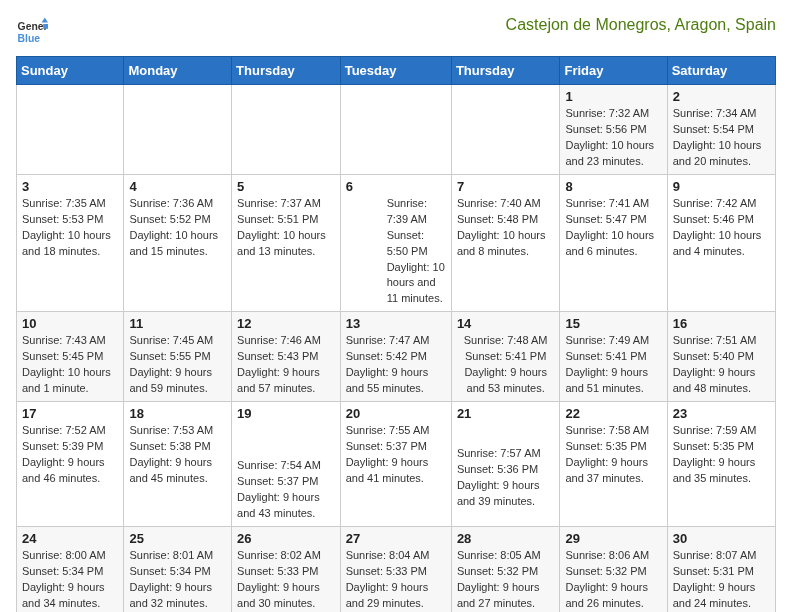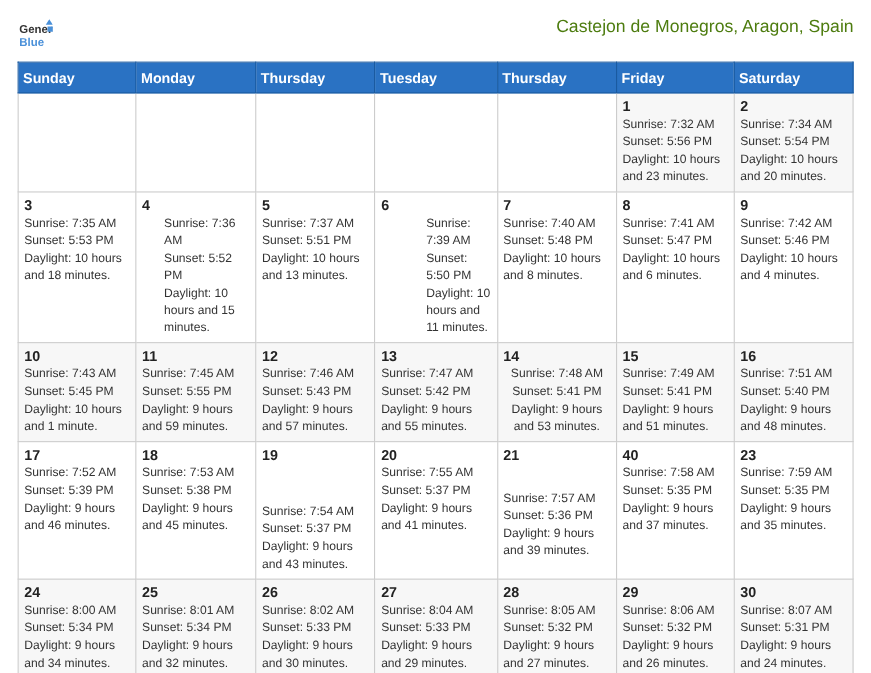--- a/index.html
+++ b/index.html
@@ -134,21 +134,21 @@
       </tr>
       <tr>
         <td>
           <span class="day-number">3</span>
           <div class="day-info" style="white-space: pre-line;">Sunrise: 7:35 AM
 Sunset: 5:53 PM
 Daylight: 10 hours and 18 minutes.</div>
         </td>
         <td>
           <span class="day-number">4</span>
-          <div class="day-info" style="white-space: pre-line; margin-left: 20px;">Sunrise: 7:36 AM
+          <div class="day-info" style="white-space: pre-line;">Sunrise: 7:36 AM
 Sunset: 5:52 PM
 Daylight: 10 hours and 15 minutes.</div>
         </td>
         <td>
           <span class="day-number">5</span>
           <div class="day-info" style="white-space: pre-line;">Sunrise: 7:37 AM
 Sunset: 5:51 PM
 Daylight: 10 hours and 13 minutes.</div>
         </td>
         <td>
@@ -245,21 +245,21 @@
 Sunset: 5:37 PM
 Daylight: 9 hours and 41 minutes.</div>
         </td>
         <td>
           <span class="day-number">21</span>
           <div class="day-info" style="white-space: pre-line; margin-top: 25px;">Sunrise: 7:57 AM
 Sunset: 5:36 PM
 Daylight: 9 hours and 39 minutes.</div>
         </td>
         <td>
-          <span class="day-number">40</span>
+          <span class="day-number">22</span>
           <div class="day-info" style="white-space: pre-line;">Sunrise: 7:58 AM
 Sunset: 5:35 PM
 Daylight: 9 hours and 37 minutes.</div>
         </td>
         <td>
           <span class="day-number">23</span>
           <div class="day-info" style="white-space: pre-line;">Sunrise: 7:59 AM
 Sunset: 5:35 PM
 Daylight: 9 hours and 35 minutes.</div>
         </td>

